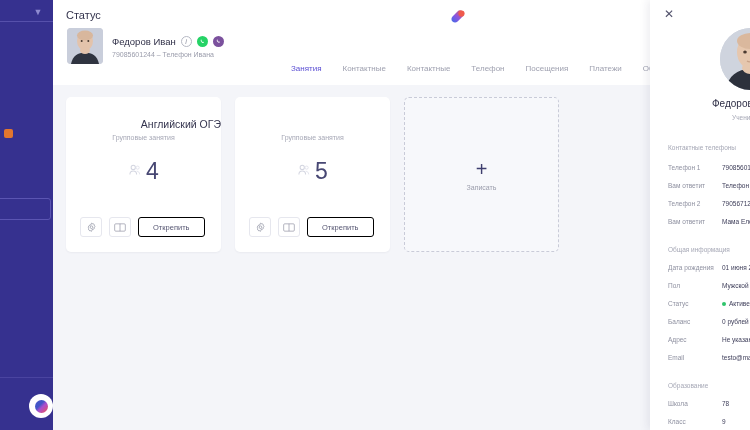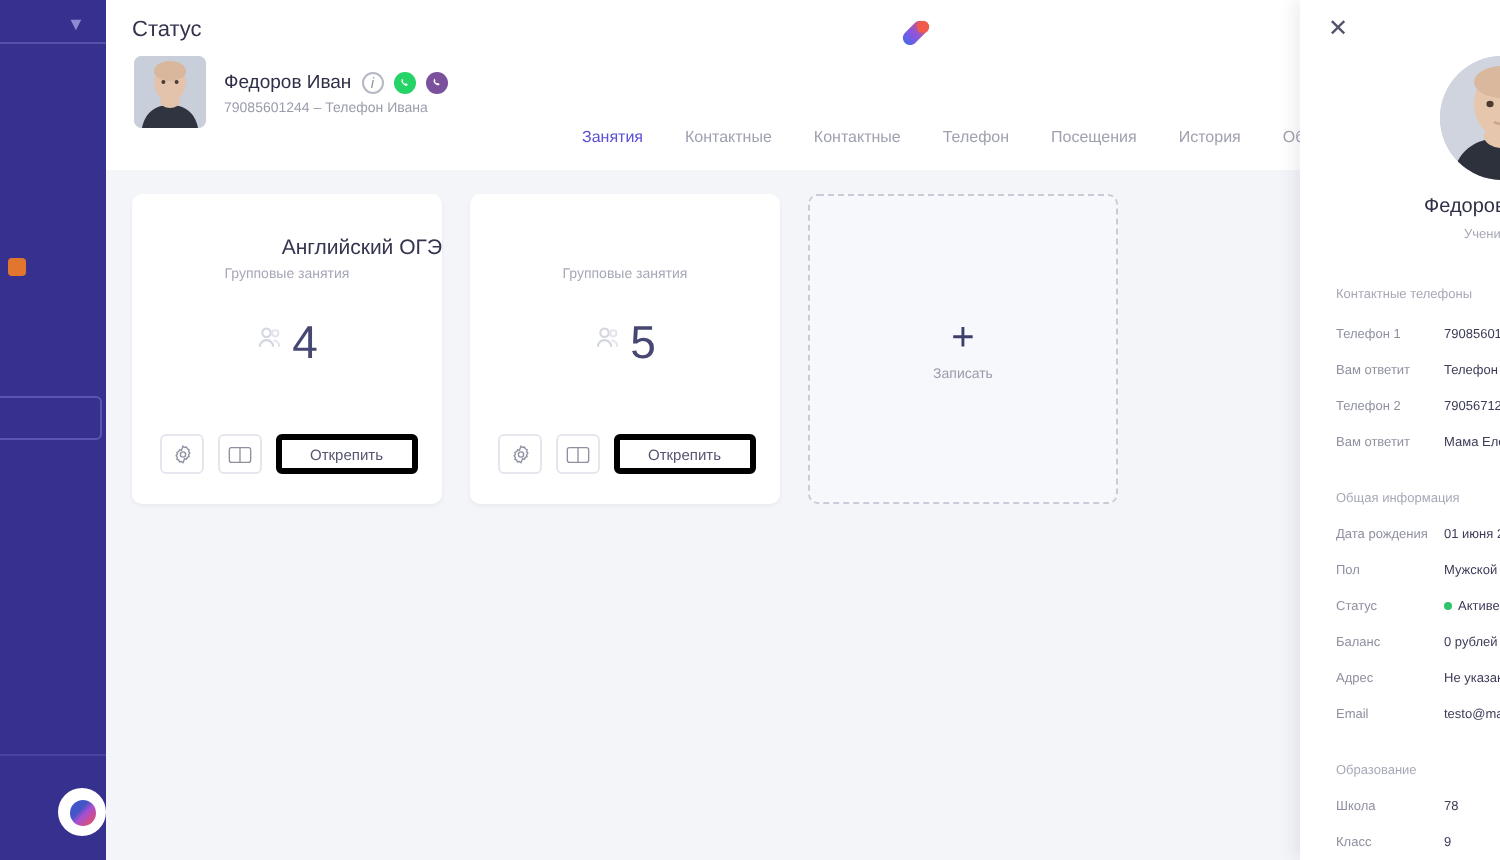--- a/index.html
+++ b/index.html
@@ -133,21 +133,21 @@
     position: absolute; left: 14px; bottom: 15px;
     display: flex; gap: 7px; align-items: center;
   }
   .icon-btn {
     width: 22px; height: 20px; border: 1px solid #e6e7ee; border-radius: 3px;
     background: #fff; display: flex; align-items: center; justify-content: center;
     cursor: pointer;
   }
   .text-btn {
     height: 20px; padding: 0 14px;
-    border: 3px solid #000000; border-radius: 3px; background: #fff;
+    border: 1px solid #000000; border-radius: 3px; background: #fff;
     display: flex; align-items: center; justify-content: center;
     font-size: 7.5px; color: #565672; cursor: pointer; white-space: nowrap;
   }
   .card-add {
     width: 155px; height: 155px;
     border: 1px dashed #c9cbd8; border-radius: 5px;
     background: #f7f8fb;
     display: flex; flex-direction: column; align-items: center; justify-content: center;
     gap: 5px; cursor: pointer;
   }
@@ -260,21 +260,21 @@
           <circle cx="14.5" cy="7.5" r="3.1" fill="#ef5a4c"></circle>
         </svg>
       </div>
 
       <div class="tabs">
         <div class="tab active">Занятия</div>
         <div class="tab">Контактные</div>
         <div class="tab">Контактные</div>
         <div class="tab">Телефон</div>
         <div class="tab">Посещения</div>
-        <div class="tab">История</div>
+        <div class="tab">Платежи</div>
         <div class="tab">Общение</div>
       </div>
     </div>
 
     <div class="cards">
 
       <div class="card">
         <div class="card-title">Английский ОГЭ</div>
         <div class="card-sub">Групповые занятия</div>
         <div class="card-count">

